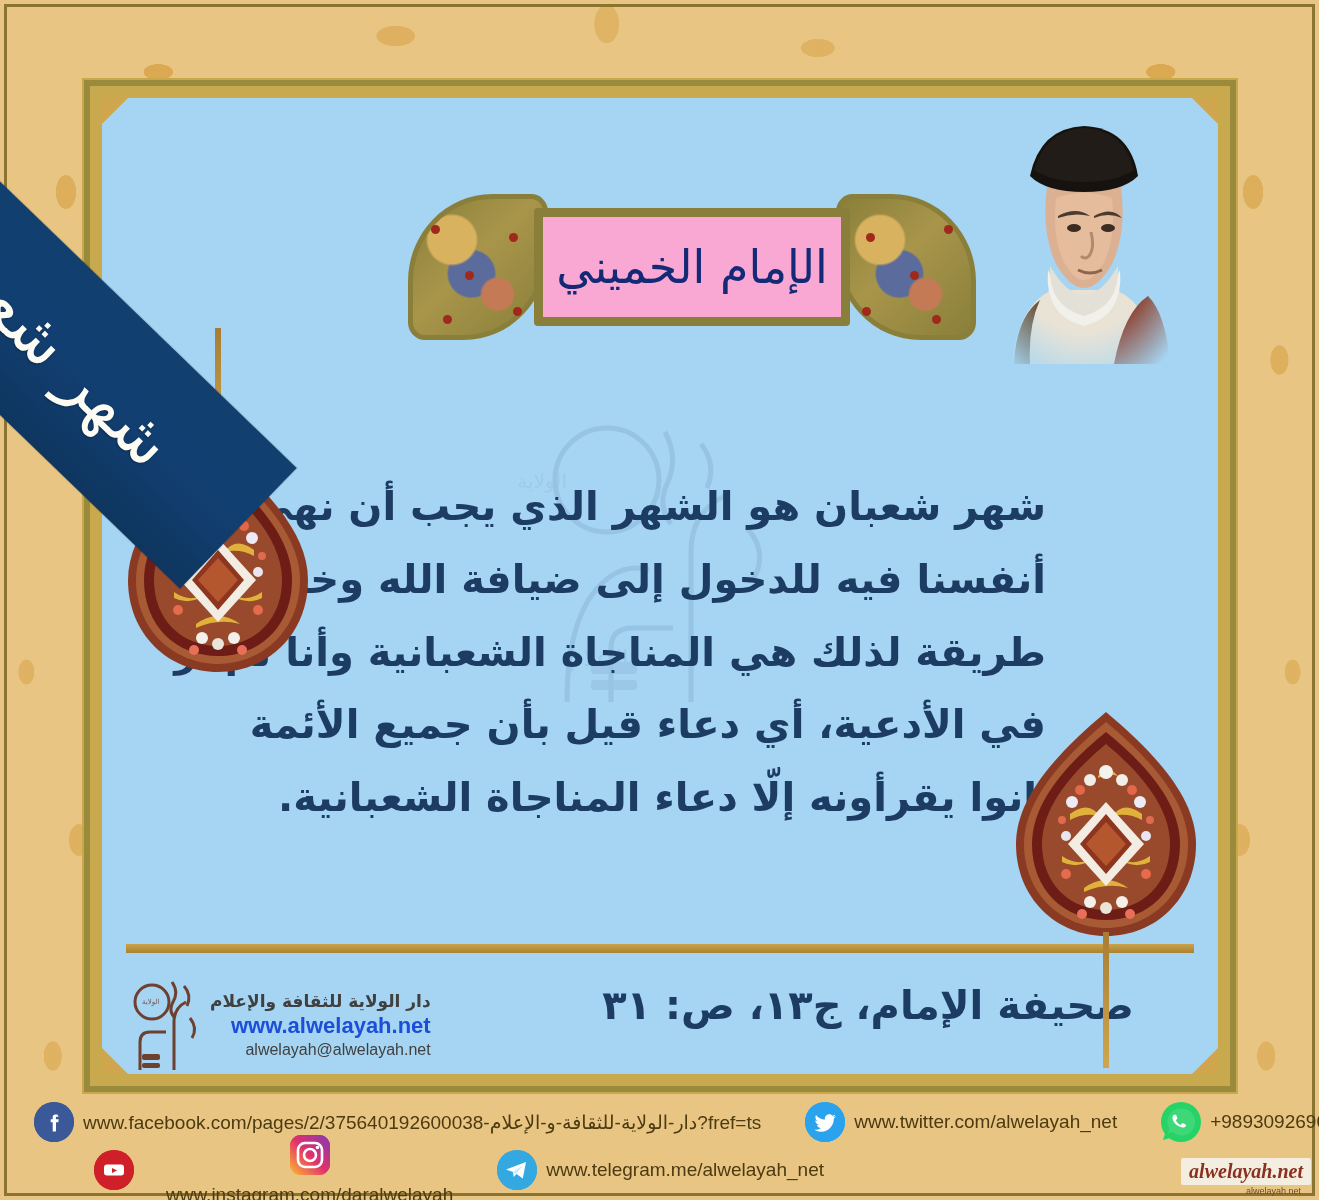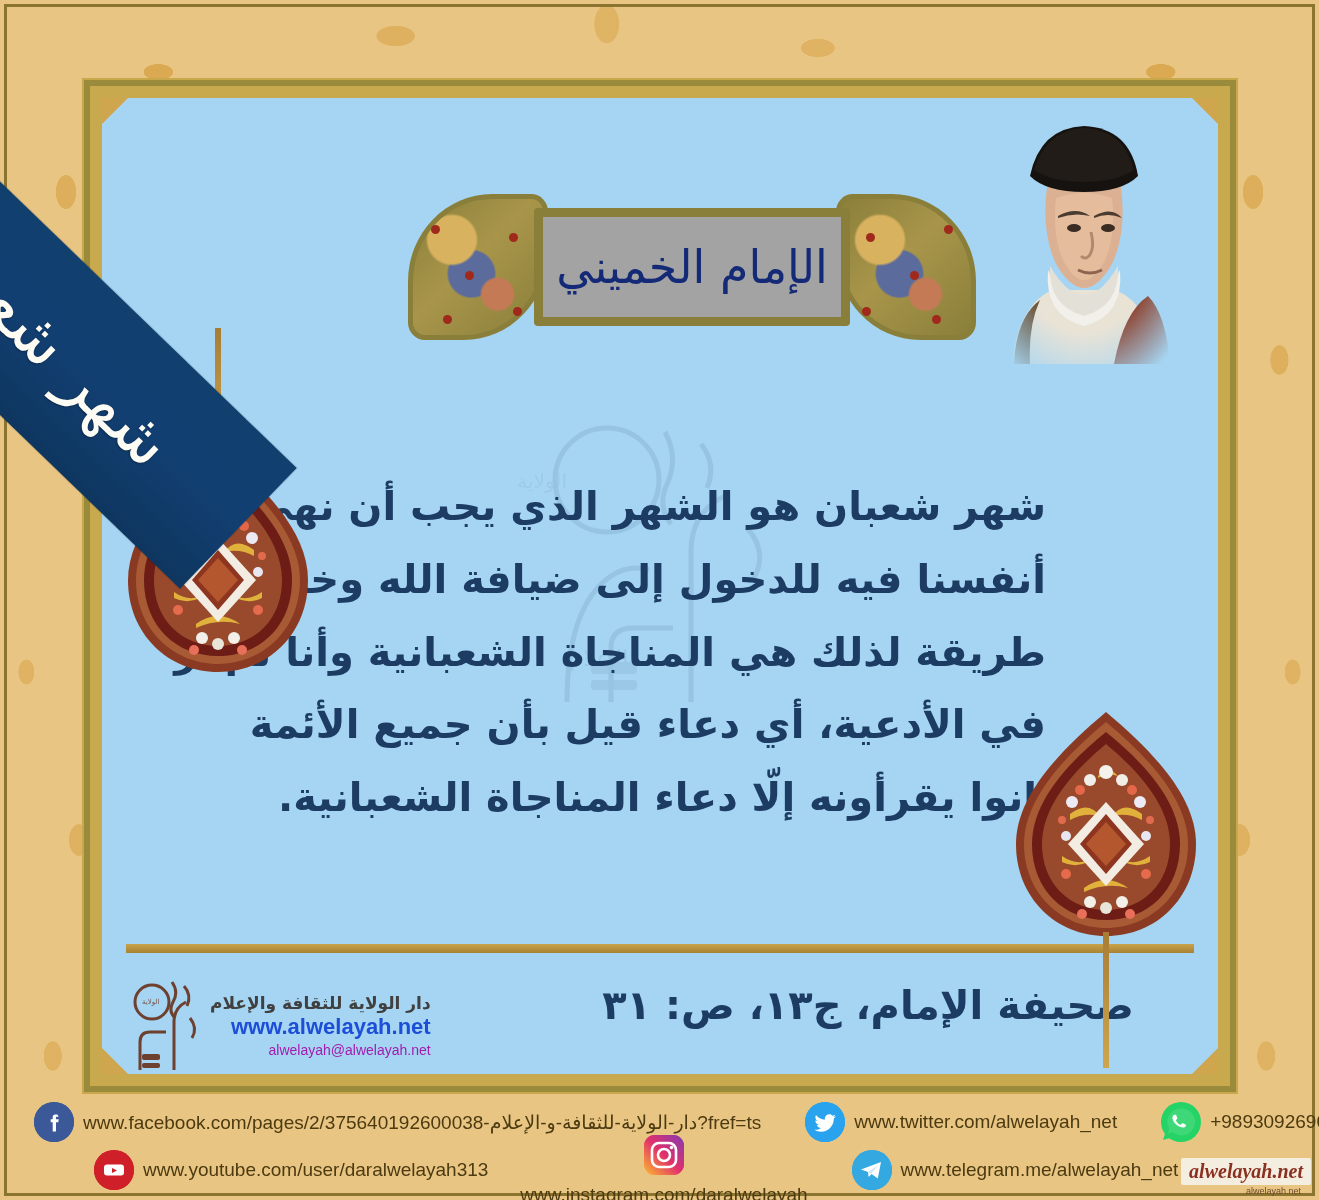--- a/index.html
+++ b/index.html
@@ -112,21 +112,21 @@
 
   
   .title-plaque {
     position:absolute;
     left:396px; top:166px; width:556px; height:166px;
     z-index:4;
   }
   .plaque-card {
     position:absolute;
     left:120px; top:24px; right:120px; bottom:24px;
-    background:#a3a3a3;
+    background:#f9a8d4;
     border:9px solid #8a7f3a;
     border-radius:4px;
     display:flex; align-items:center; justify-content:center;
   }
   .plaque-title {
     color:#142a77;
     font-family:"DejaVu Sans", sans-serif;
     font-size:46px;
     direction:rtl;
     white-space:nowrap;
@@ -220,22 +220,22 @@
   .org-ar {
     color:#404040; font-family:"DejaVu Sans", sans-serif;
     font-weight:bold; font-size:17px; line-height:1.35; white-space:nowrap;
   }
   .org-web {
     color:#1d4ed8; font-family:"Liberation Sans", sans-serif;
     font-weight:bold; font-size:22px; line-height:1.2;
     direction:ltr; white-space:nowrap;
   }
   .org-mail {
-    color:#a21caf; font-family:"Liberation Sans", sans-serif;
-    font-size:14px; line-height:1.4;
+    color:#404040; font-family:"Liberation Sans", sans-serif;
+    font-size:16px; line-height:1.4;
     direction:ltr; text-align:right; white-space:nowrap;
   }
   .org-logo { width:72px; height:96px; flex:none; }
 
   
   .social-footer {
     position:absolute;
     left:0; right:0; bottom:0; height:108px;
     z-index:7;
     padding:6px 34px 4px 34px;
@@ -572,21 +572,20 @@
 
     <div class="social-row row2">
       <div class="social-item">
         <span class="badge yt">
           <svg viewBox="0 0 40 40" width="40" height="40" aria-hidden="true">
             <circle cx="20" cy="20" r="20" fill="#cf1f28"></circle>
             <rect x="10" y="14.5" width="20" height="11" rx="3" fill="#fff"></rect>
             <path d="M18 18l5 2.5-5 2.5z" fill="#cf1f28"></path>
           </svg>
         </span>
-        <span class="lbl">www.youtube.com/user/daralwelayah313</span>
       </div>
 
       <div class="social-item" style="margin-left:32px;flex-direction:column;">
         <span class="badge ig">
           <svg viewBox="0 0 40 40" width="40" height="40" aria-hidden="true">
             <defs>
               <linearGradient id="iggrad" x1="0" y1="1" x2="1" y2="0">
                 <stop offset="0%" stop-color="#fdbb2d"></stop>
                 <stop offset="50%" stop-color="#e1306c"></stop>
                 <stop offset="100%" stop-color="#833ab4"></stop>

